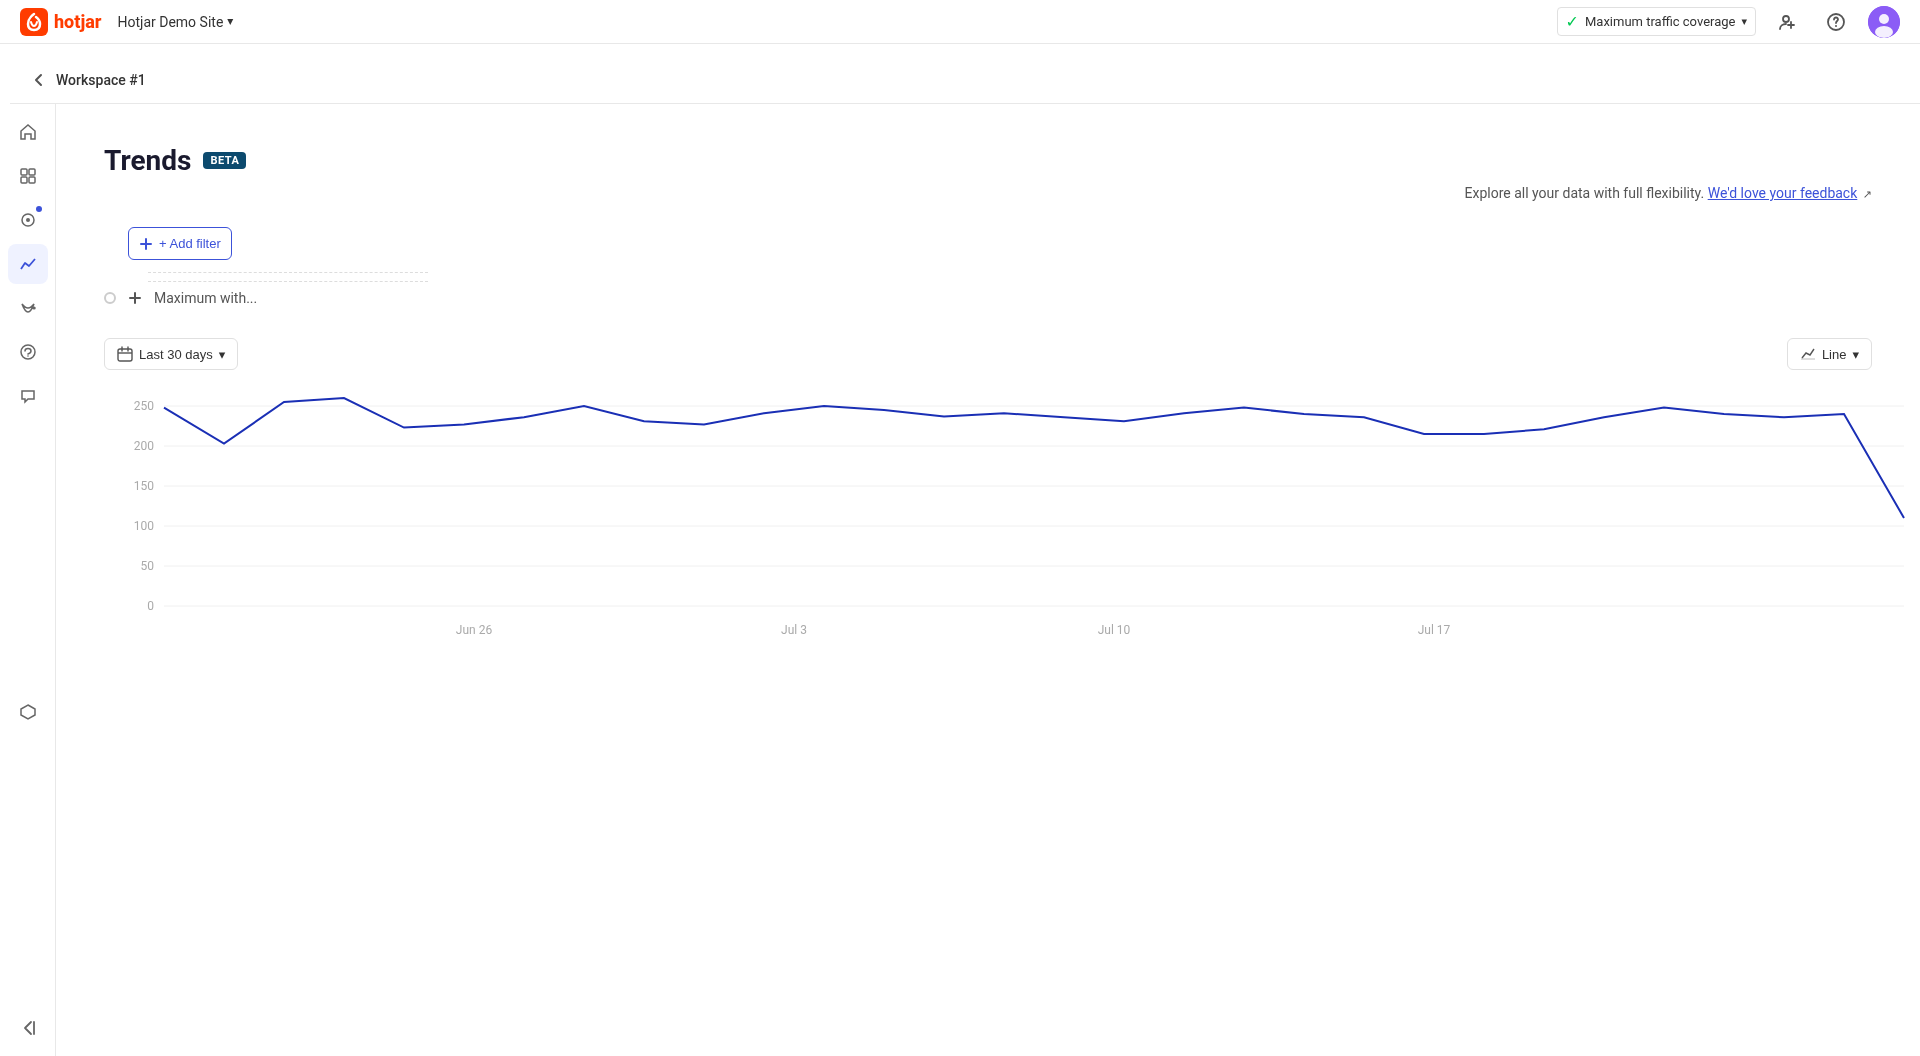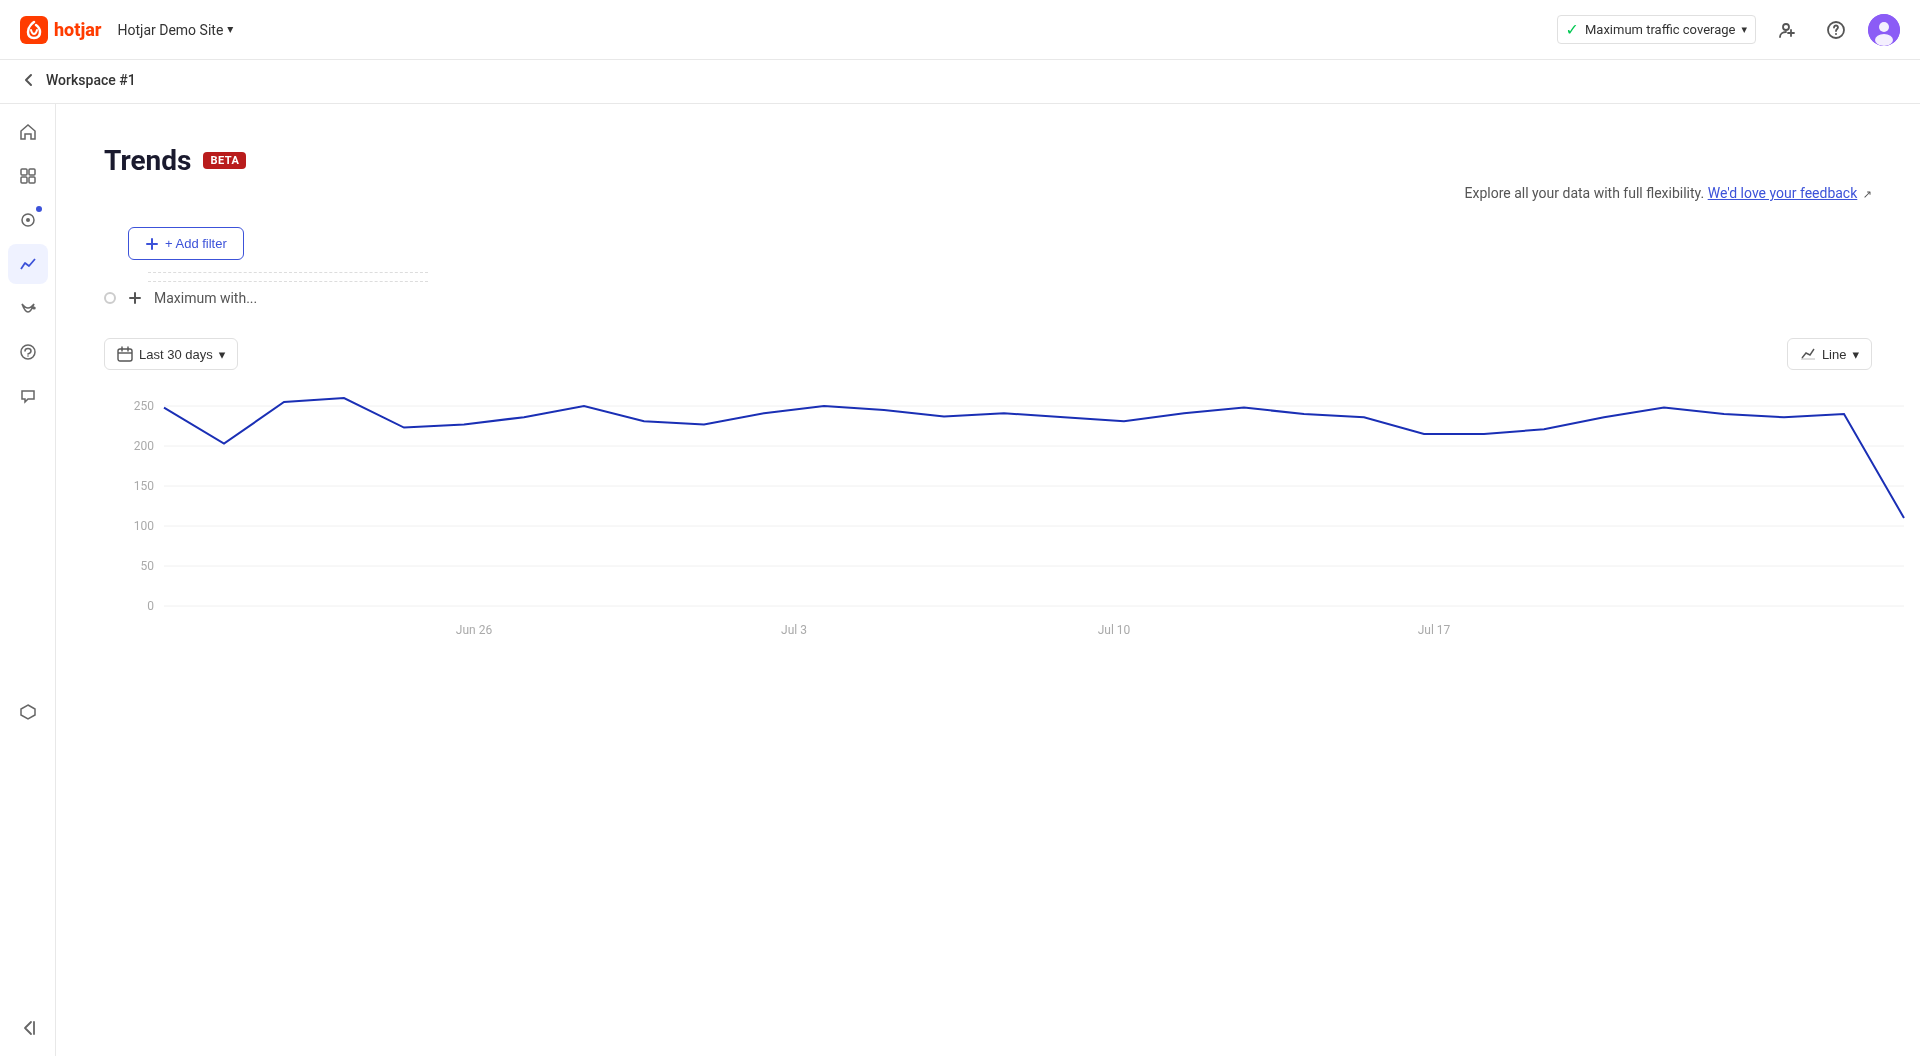--- a/index.html
+++ b/index.html
@@ -1,38 +1,38 @@
 <!DOCTYPE html>
 <html><head>
   <meta charset="utf-8">
   <style>
     * { margin: 0; padding: 0; box-sizing: border-box; }
     body { font-family: -apple-system, BlinkMacSystemFont, 'Segoe UI', Roboto, sans-serif; background: #fff; color: #333; height: 1056px; width: 1920px; overflow: hidden; }
 
     
     .topnav {
       display: flex; align-items: center; justify-content: space-between;
-      padding: 0 20px; height: 60px; border-bottom: 1px solid #e8e8e8;
+      padding: 0 20px; height: 44px; border-bottom: 1px solid #e8e8e8;
       background: #fff; position: fixed; top: 0; left: 0; right: 0; z-index: 100;
     }
     .topnav-left { display: flex; align-items: center; gap: 8px; }
     .hotjar-logo { display: flex; align-items: center; gap: 6px; font-weight: 700; font-size: 18px; color: #ff3c00; }
     .hotjar-logo .logo-icon { width: 28px; height: 28px; }
     .site-selector { display: flex; gap: 4px; font-size: 14px; color: #333; cursor: pointer; padding: 4px 8px; border-radius: 4px; }
     .topnav-right { display: flex; align-items: center; gap: 16px; }
     .traffic-badge { display: flex; align-items: center; gap: 6px; font-size: 13px; color: #333; cursor: pointer; padding: 4px 8px; border-radius: 4px; border: 1px solid #e0e0e0; }
     .traffic-badge .check-circle { color: #00c851; font-size: 16px; }
     .nav-icon-btn { width: 32px; height: 32px; border-radius: 50%; display: flex; align-items: center; justify-content: center; cursor: pointer; color: #555; font-size: 16px; }
     .avatar { width: 32px; height: 32px; border-radius: 50%; background: #8b5cf6; display: flex; align-items: center; justify-content: center; cursor: pointer; overflow: hidden; }
 
     
     .breadcrumb-bar {
       display: flex; align-items: center; gap: 8px;
       padding: 0 20px; height: 48px; border-bottom: 1px solid #e8e8e8;
-      background: #fff; position: fixed; top: 56px; left: 0; right: 0; z-index: 99;
+      background: #fff; position: fixed; top: 56px; left: 10px; right: 0; z-index: 99;
     }
     .breadcrumb-back { cursor: pointer; color: #555; font-size: 18px; display: flex; align-items: center; }
     .breadcrumb-text { font-size: 14px; color: #333; font-weight: 500; }
 
     
     .sidebar {
       position: fixed; left: 0; top: 104px; bottom: 0; width: 56px;
       background: #fff; border-right: 1px solid #e8e8e8;
       display: flex; flex-direction: column; align-items: center; padding: 8px 0;
       gap: 4px; z-index: 98;
@@ -49,36 +49,36 @@
     
     .main {
       margin-left: 56px; margin-top: 104px; padding: 40px 48px;
     }
 
     
     .page-header { margin-bottom: 26px; text-align: right; }
     .page-title-row { display: flex; align-items: center; gap: 12px; margin-bottom: 8px; }
     .page-title { font-size: 28px; font-weight: 700; color: #1a1a2e; }
     .beta-badge {
-      background: #b91c1c; color: #fff; font-size: 11px; font-weight: 700;
+      background: #0c4a6e; color: #fff; font-size: 11px; font-weight: 700;
       padding: 2px 7px; border-radius: 4px; letter-spacing: 0.5px;
     }
     .page-subtitle { font-size: 14px; color: #555; }
     .page-subtitle a { color: #3c52d9; text-decoration: underline; cursor: pointer; }
 
     
     .filters-section { margin-bottom: 32px; }
     .filter-row { display: flex; align-items: center; gap: 12px; margin-bottom: 16px; }
     .filter-dot { width: 12px; height: 12px; border-radius: 50%; background: #3c52d9; flex-shrink: 0; }
     .filter-dot-empty { width: 12px; height: 12px; border-radius: 50%; border: 2px solid #ccc; flex-shrink: 0; }
     .sessions-label { font-size: 14px; font-weight: 600; color: #1a1a2e; }
     .sessions-where { font-size: 14px; color: #888; }
     .add-filter-btn {
       display: flex; align-items: center; gap: 6px;
-      padding: 8px 16px; border: 1px solid #3c52d9; border-radius: 6px;
+      padding: 8px 10px; border: 1px solid #3c52d9; border-radius: 6px;
       color: #3c52d9; font-size: 13px; font-weight: 500; cursor: pointer; background: #fff;
     }
 
     
     .dashed-line { border-top: 1px dashed #ddd; margin: 8px 0 8px 20px; width: 280px; }
 
     
     .chart-section { margin-top: 16px; }
     .chart-controls {
       display: flex; align-items: flex-start; justify-content: space-between;

